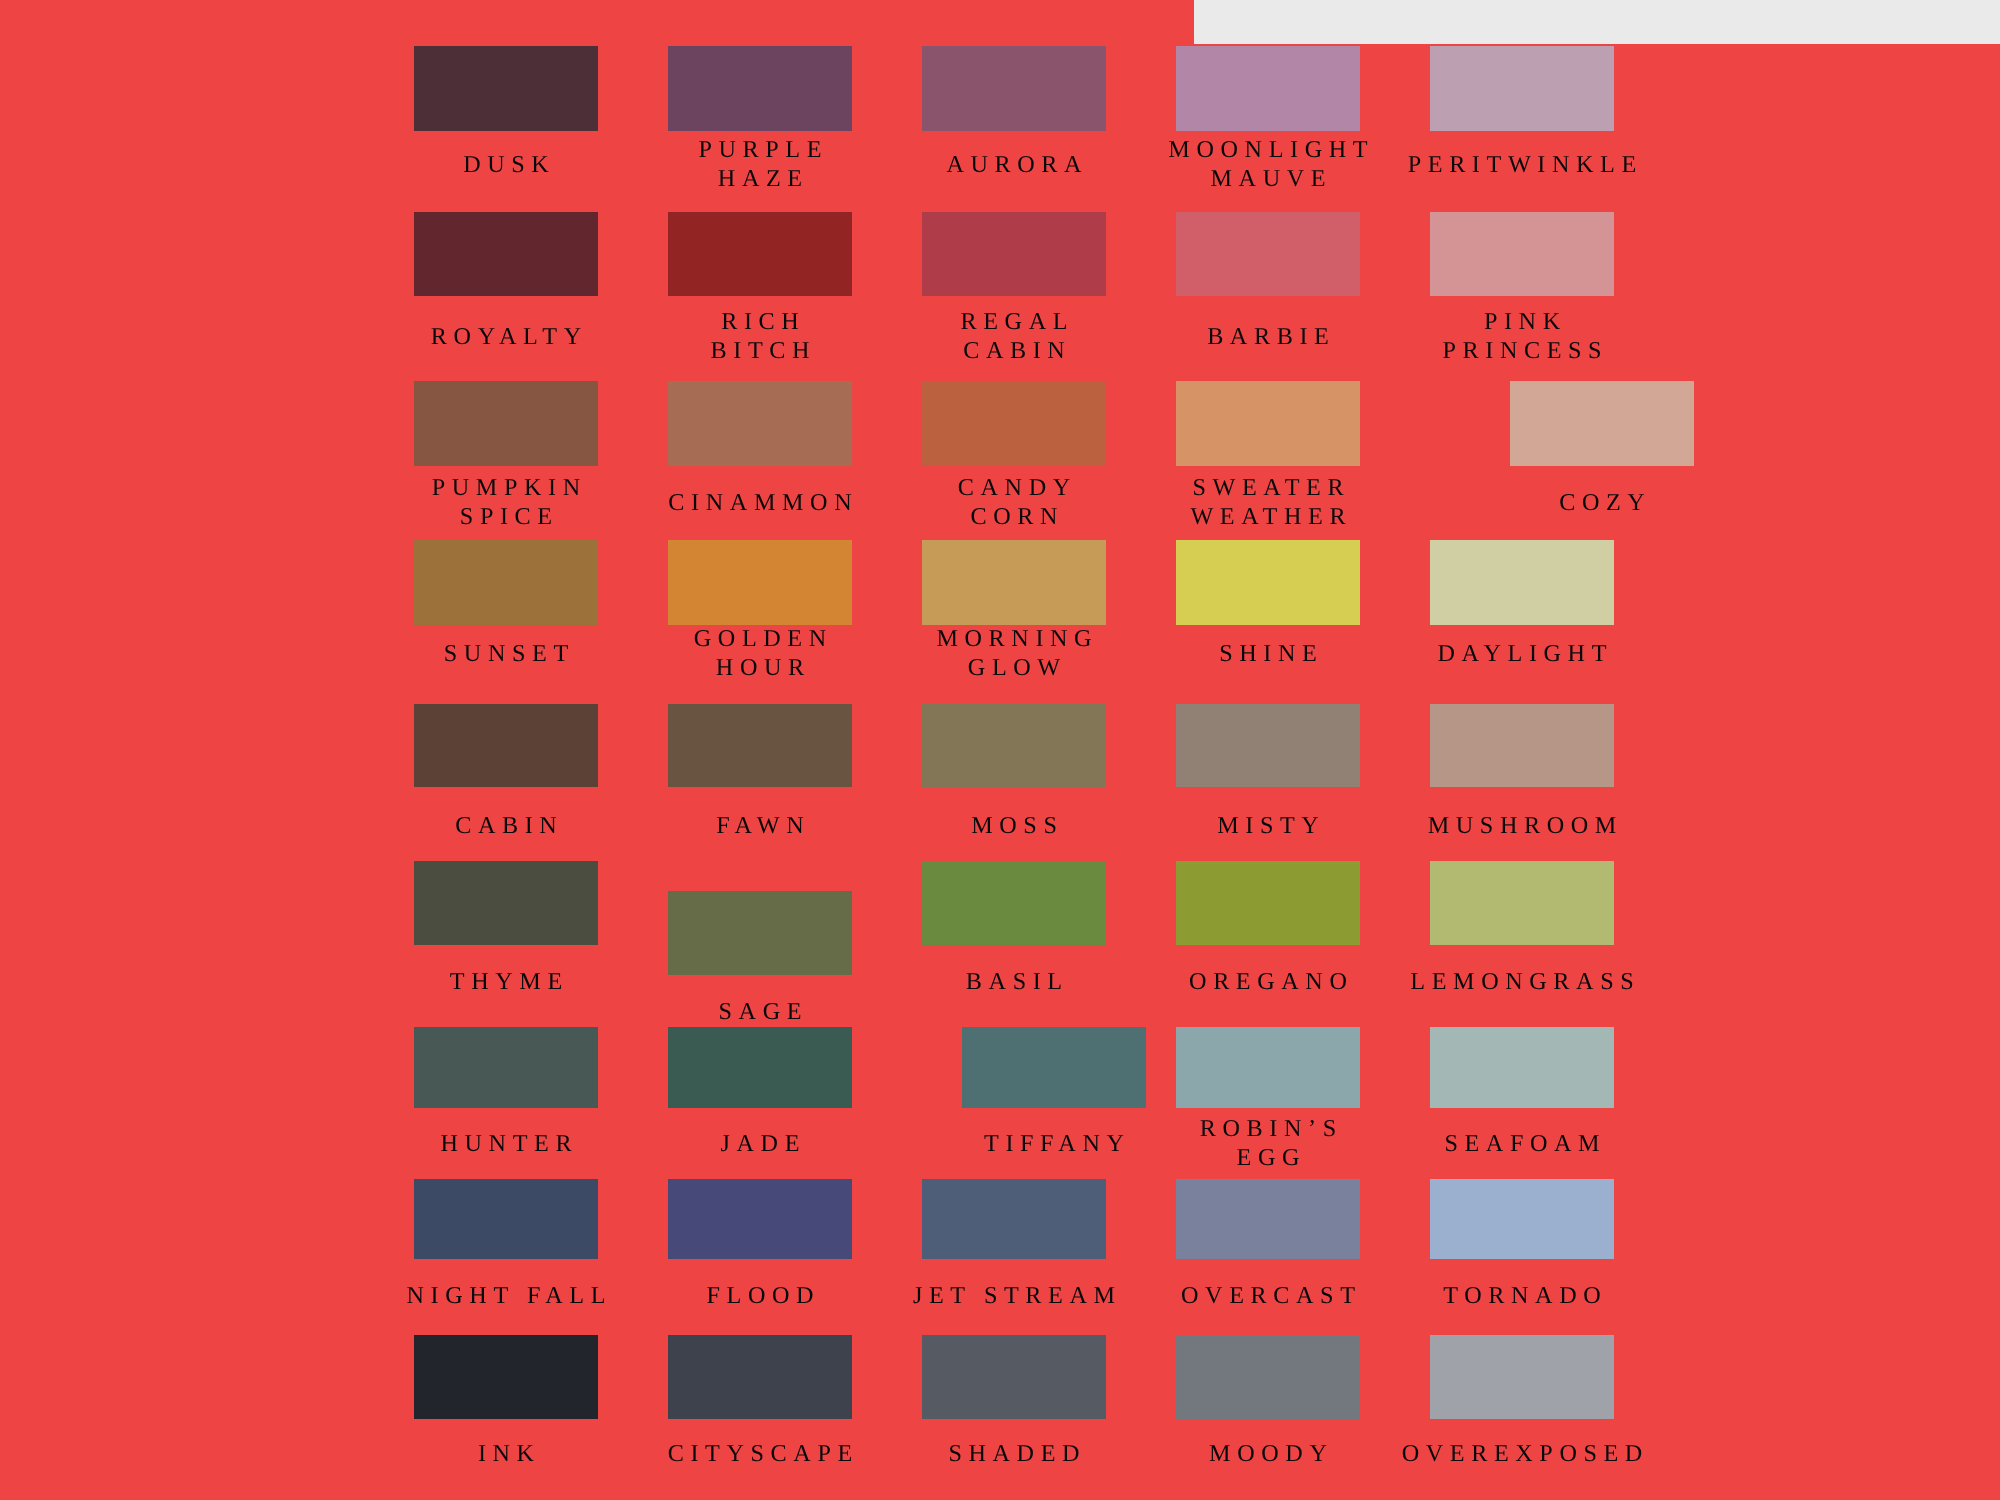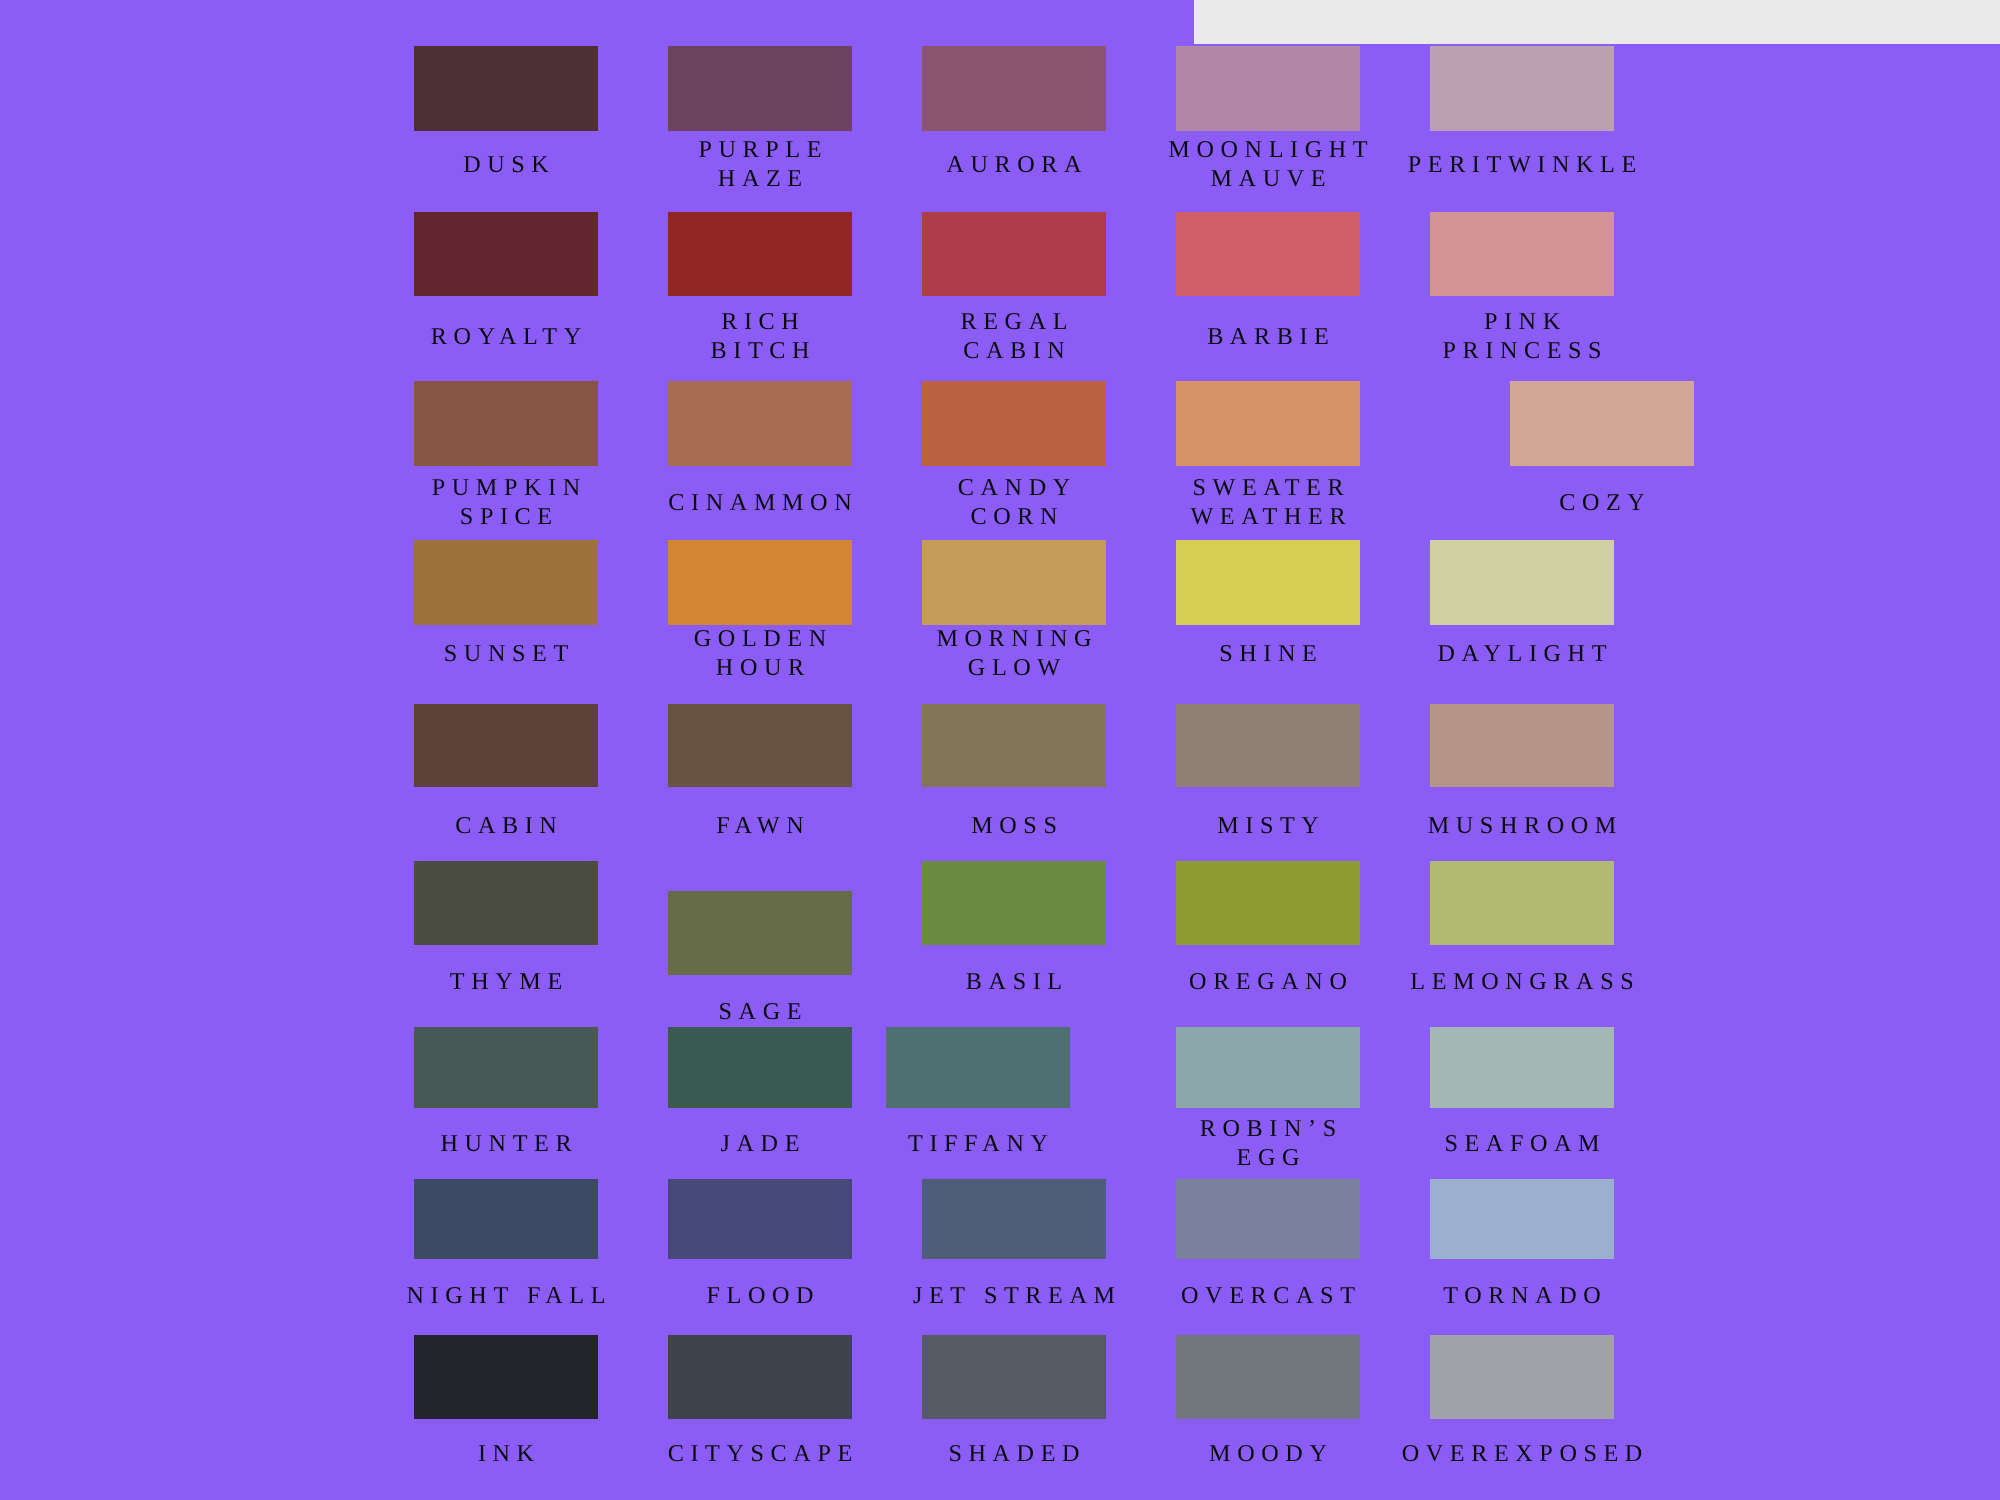--- a/index.html
+++ b/index.html
@@ -23,21 +23,21 @@
     line-height:29px;
     color:#0A0A0C;
     transform:translateY(-50%);
   }
   .lbl-line{display:block;padding-left:6.6px;}
   #grid{will-change:transform;transform:translateZ(0);}
 </style>
 </head>
 <body>
 
-<div id="page" style="background: #8b5cf6; font-family: Liberation Serif, serif;">
+<div id="page" style="background: #ef4444; font-family: Liberation Serif, serif;">
   <div id="top-band" style="background: rgb(234, 234, 234);"></div>
   <div id="grid">
 <div class="cell" style="left:414px;top:46.4px;">
         <div class="swatch" style="height:84.5px;background:#4D2F38;"></div>
         <div class="label" style="top:117.7px;">
           <span class="lbl-line">DUSK</span>
         </div>
       </div>
 <div class="cell" style="left:668px;top:46.4px;">
         <div class="swatch" style="height:84.5px;background:#6D4460;"></div>
@@ -228,21 +228,21 @@
         <div class="label" style="top:116.2px;">
           <span class="lbl-line">HUNTER</span>
         </div>
       </div>
 <div class="cell" style="left:668px;top:1026.6px;">
         <div class="swatch" style="height:81.8px;background:#3A5B51;"></div>
         <div class="label" style="top:116.2px;">
           <span class="lbl-line">JADE</span>
         </div>
       </div>
-<div class="cell" style="left:886px;top:1026.6px;">
+<div class="cell" style="left:962px;top:1026.6px;">
         <div class="swatch" style="height:81.8px;background:#4E7073;"></div>
         <div class="label" style="top:116.2px;">
           <span class="lbl-line">TIFFANY</span>
         </div>
       </div>
 <div class="cell" style="left:1176px;top:1026.6px;">
         <div class="swatch" style="height:81.8px;background:#8BA7AC;"></div>
         <div class="label" style="top:116.2px;">
           <span class="lbl-line">ROBIN’S</span>
           <span class="lbl-line">EGG</span>

